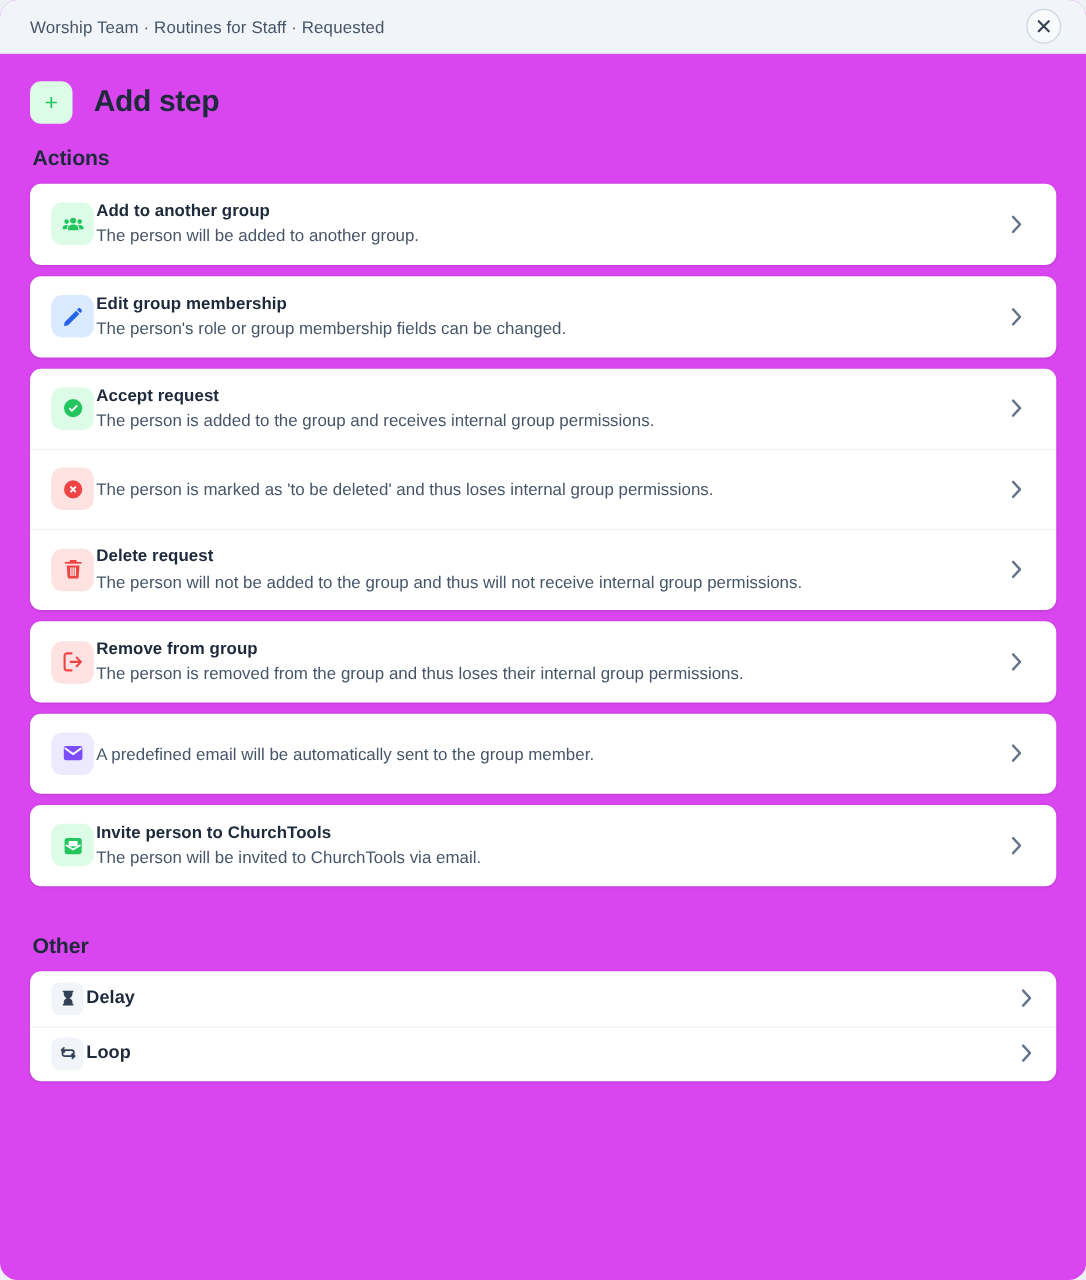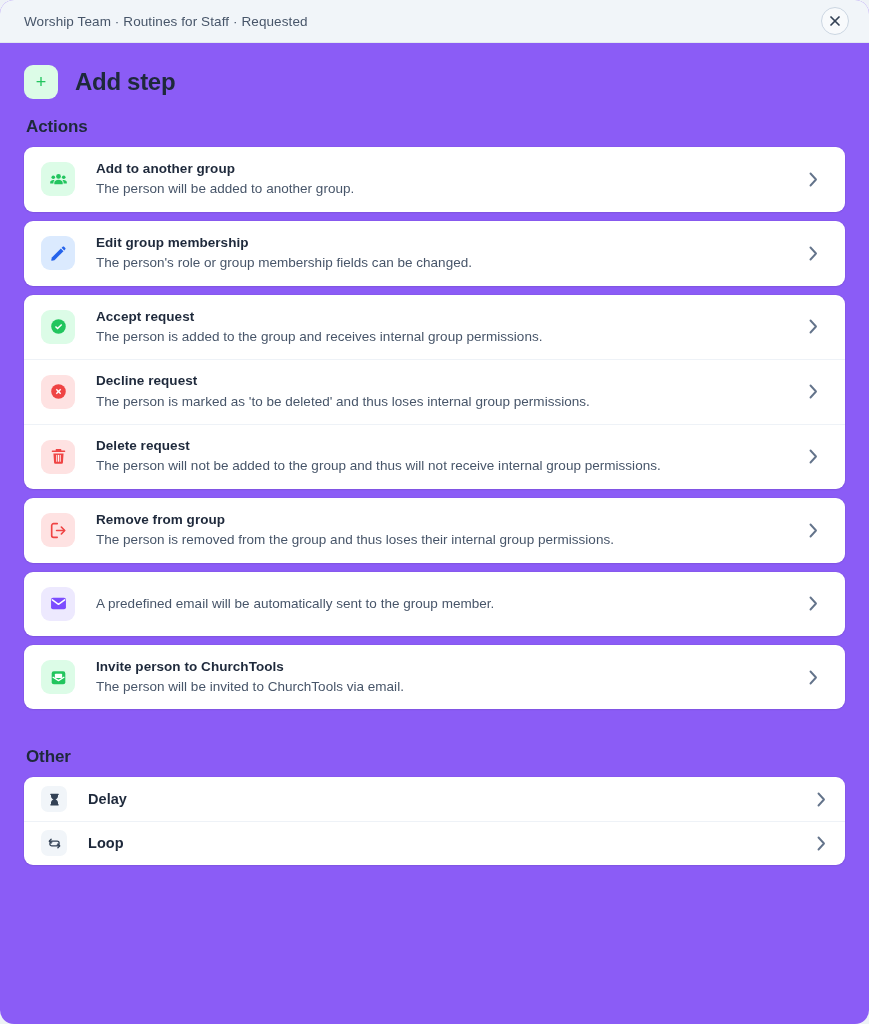--- a/index.html
+++ b/index.html
@@ -4,21 +4,21 @@
 <style>
   * { box-sizing: border-box; margin: 0; padding: 0; }
   html, body {
     width: 869px; height: 1024px;
     font-family: "Liberation Sans", sans-serif;
     background: #eef2f6;
   }
   .modal {
     position: relative;
     width: 869px; height: 1024px;
-    background: #8b5cf6;
+    background: #d946ef;
     border-radius: 14px;
     overflow: hidden;
     display: flex; flex-direction: column;
   }
   
   .modal-header {
     height: 43px;
     flex: 0 0 43px;
     display: flex; align-items: center;
     padding: 0 20px 0 24px;
@@ -80,21 +80,21 @@
   .card {
     background: #ffffff;
     border-radius: 9px;
     box-shadow: 0 1px 2px rgba(15,23,42,.06), 0 0 0 1px rgba(15,23,42,.035);
     margin-bottom: 9px;
     overflow: hidden;
   }
   .row {
     display: flex; align-items: center;
     padding: 13px 24px 13px 17px;
-    gap: 21px;
+    gap: 2px;
     cursor: pointer;
     min-height: 64px;
     position: relative;
   }
   .row + .row::before {
     content: "";
     position: absolute; left: 0; right: 0; top: 0;
     height: 1px; background: #eef2f7;
   }
   .icon-box {
@@ -220,21 +220,20 @@
             </div>
           </div>
           <div class="row">
             <div class="icon-box" style="background:#fee2e2;color:#ef4444">
               <svg width="19" height="19" viewBox="0 0 24 24" fill="currentColor">
                 <circle cx="12" cy="12" r="9.2"></circle>
                 <path d="M15.4 9.9l-1.3-1.3L12 10.7 9.9 8.6 8.6 9.9l2.1 2.1-2.1 2.1 1.3 1.3 2.1-2.1 2.1 2.1 1.3-1.3-2.1-2.1 2.1-2.1z" fill="#ffffff"></path>
               </svg>
             </div>
             <div class="row-texts">
-              <div class="row-title">Decline request</div>
               <div class="row-desc">The person is marked as 'to be deleted' and thus loses internal group permissions.</div>
             </div>
             <div class="chev">
               <svg width="9" height="15" viewBox="0 0 9 15" fill="none" stroke="currentColor" stroke-width="1.9" stroke-linecap="round" stroke-linejoin="round">
                 <path d="M1.5 1.5L7 7.5 1.5 13.5"></path>
               </svg>
             </div>
           </div>
           <div class="row">
             <div class="icon-box" style="background:#fee2e2;color:#ef4444">

